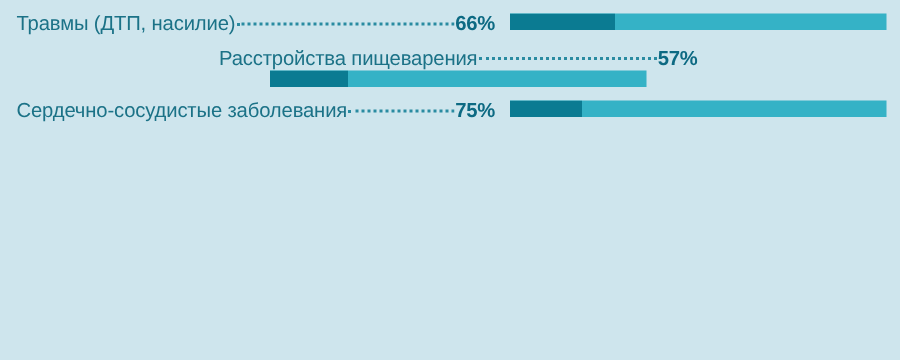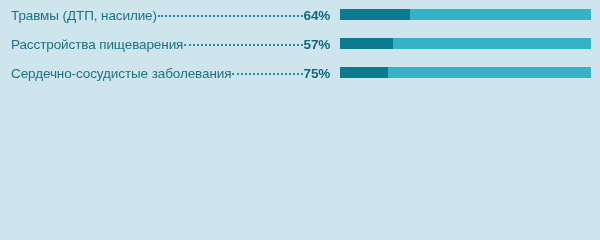--- a/index.html
+++ b/index.html
@@ -21,21 +21,21 @@
   }
   .row {
     position: absolute;
     left: 0;
     width: 600px;
     height: 29px;
     display: flex;
     align-items: center;
   }
   .row-1 { top: 0px; }
-  .row-2 { top: 29px; }
+  .row-2 { top: 29px; flex-direction: column; }
   .row-3 { top: 58px; text-align: center; }
 
   .label-block {
     position: relative;
     width: 330px;
     padding-left: 11px;
     box-sizing: border-box;
     display: flex;
     align-items: baseline;
     white-space: nowrap;
@@ -91,21 +91,21 @@
 </style>
 </head>
 <body>
 
 <div class="chart">
 
   <div class="row row-1">
     <div class="label-block">
       <span class="cat-label">Травмы (ДТП, насилие)</span>
       <span class="leader"></span>
-      <span class="pct">64%</span>
+      <span class="pct">66%</span>
     </div>
     <div class="bar-track">
       <div class="bar-fill" style="width: 28%;"></div>
     </div>
   </div>
 
   <div class="row row-2">
     <div class="label-block">
       <span class="cat-label">Расстройства пищеварения</span>
       <span class="leader"></span>

